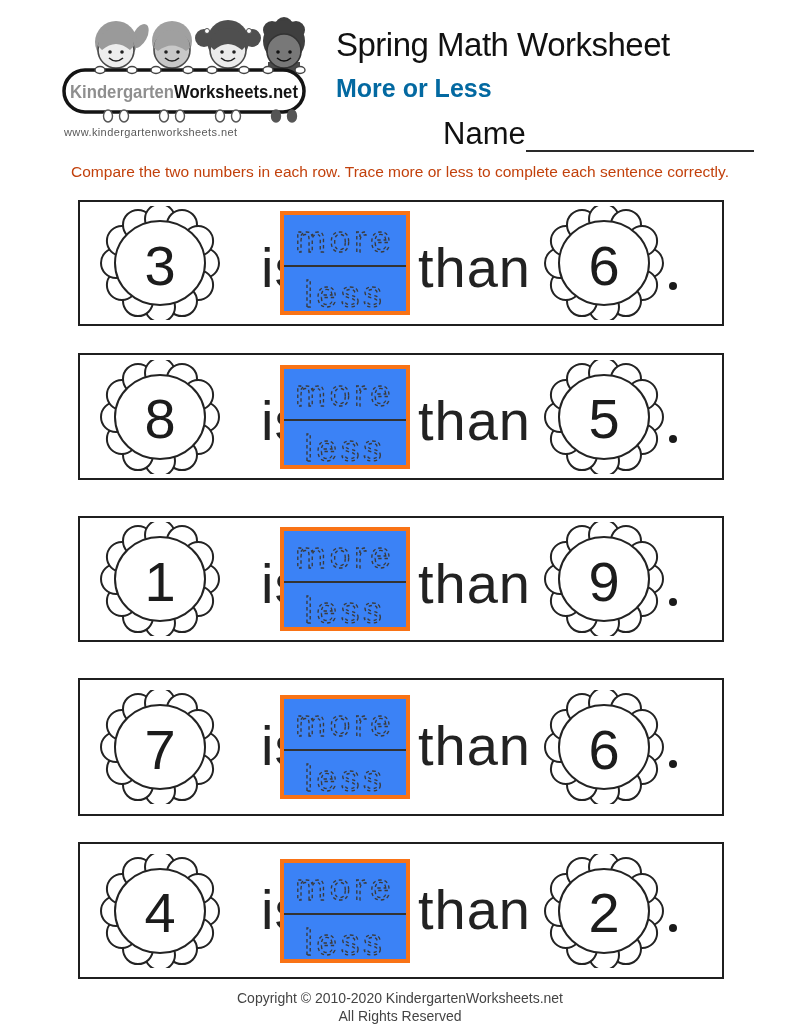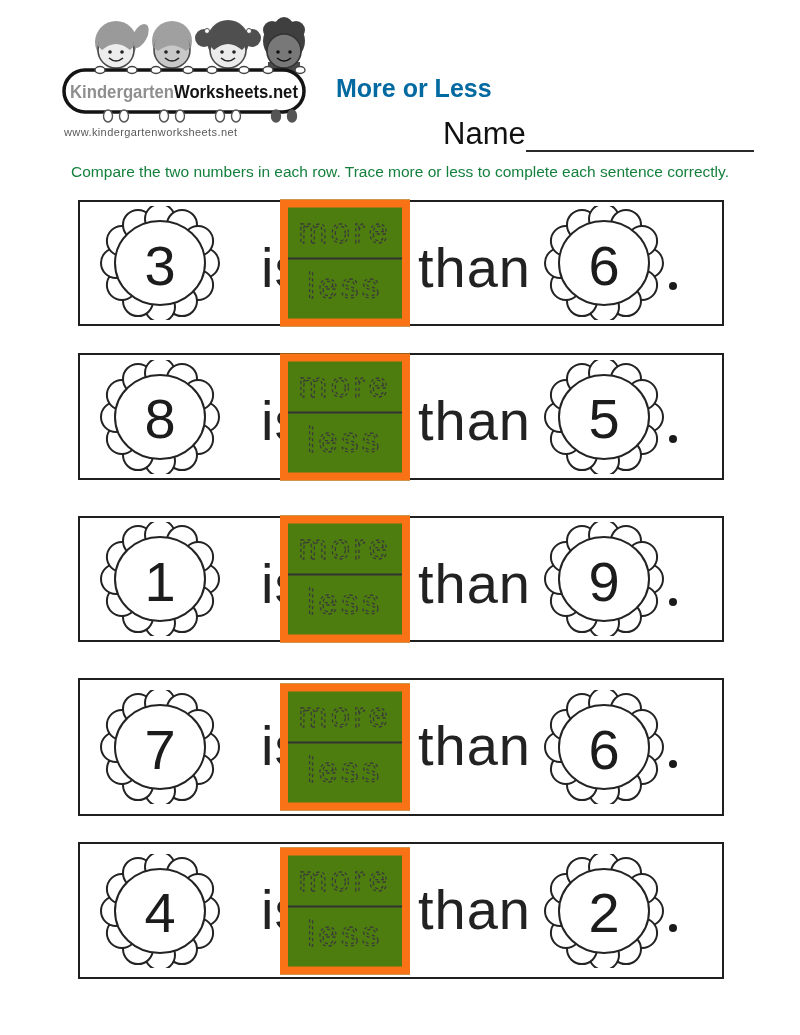--- a/index.html
+++ b/index.html
@@ -9,38 +9,38 @@
   
   .logo-svg{position:absolute;left:56px;top:12px;}
   .site-url{position:absolute;left:64px;top:126px;font-size:11px;color:#595959;letter-spacing:.4px;}
   .ws-title{position:absolute;left:336px;top:26px;font-size:33px;font-weight:400;letter-spacing:-.5px;color:#111;}
   .ws-subtitle{position:absolute;left:336px;top:74px;font-size:25px;font-weight:700;color:#0369a1;}
   .name-wrap{position:absolute;left:443px;top:116px;display:flex;}
   .name-label{font-size:31px;color:#111;}
   .name-line{width:228px;height:34px;border-bottom:2.5px solid #2a2a2a;}
 
   .instructions{position:absolute;left:0;top:163px;width:100%;text-align:center;
-                font-size:15.5px;color:#15803d;}
+                font-size:15.5px;color:#c2410c;}
 
   
   .qrow{position:absolute;left:78px;width:646px;border:2px solid #1f1f1f;background:#fff;box-sizing:border-box;}
   .r1{top:200px;height:126px;} .r2{top:353px;height:127px;} .r3{top:516px;height:126px;}
   .r4{top:678px;height:138px;} .r5{top:842px;height:137px;}
 
   .flower{position:absolute;width:124px;height:114px;top:50%;transform:translateY(-50%);}
   .flower.left{left:18px;} .flower.right{left:462px;}
   .flower .num{position:absolute;left:0;top:2px;width:100%;height:100%;display:flex;
                align-items:center;justify-content:center;font-size:56px;color:#1c1c1c;}
 
   .word{position:absolute;top:34px;font-size:56px;line-height:1.15;color:#222;letter-spacing:1px;}
   .word.is{left:142px;margin-left:39px;} .word.than{left:338px;text-align:right;}
   .period{position:absolute;left:589px;top:80px;width:8px;height:8px;border-radius:50%;background:#1a1a1a;}
 
   .tracebox{position:absolute;left:200px;top:50%;transform:translateY(-50%);
-            width:130px;height:127px;border:8px solid #f97316;box-sizing:border-box;background:#4d7c0f;}
+            width:130px;height:104px;border:4px solid #f97316;box-sizing:border-box;background:#3b82f6;}
   .tracebox .half{width:100%;height:50px;display:flex;align-items:center;justify-content:center;}
   .tracebox .half.top{border-bottom:2px solid #333;box-sizing:content-box;}
   svg text.trace{font-family:"Liberation Sans",sans-serif;font-size:38px;
                  fill:none;stroke:#3a3a3a;stroke-width:1.4;stroke-dasharray:3.5 3;letter-spacing:4px;}
 
   
   .footer{position:absolute;left:0;top:990px;width:100%;text-align:center;color:#444;
           font-size:14px;line-height:1.25;}
 
   svg text.brand{font-weight:700;font-size:18.5px;font-family:"Liberation Sans",sans-serif;}
@@ -117,20 +117,21 @@
       <ellipse cx="164" cy="104" rx="4.5" ry="6"></ellipse>
         <ellipse cx="180" cy="104" rx="4.5" ry="6"></ellipse>
       <ellipse cx="220" cy="104" rx="4.5" ry="6" fill="#555"></ellipse>
         <ellipse cx="236" cy="104" rx="4.5" ry="6" fill="#555"></ellipse>
     </g>
     <text class="brand" x="128" y="86" text-anchor="middle" textLength="228" lengthAdjust="spacingAndGlyphs"><tspan fill="#8f8f8f">Kindergarten</tspan><tspan fill="#141414">Worksheets.net</tspan></text>
   </svg>
 
   <div class="site-url">www.kindergartenworksheets.net</div>
 
+  <div class="ws-title">Spring Math Worksheet</div>
   <div class="ws-subtitle">More or Less</div>
 
   <div class="name-wrap">
     <span class="name-label">Name</span>
     <div class="name-line"></div>
   </div>
 
   <div class="instructions">Compare the two numbers in each row. Trace more or less to complete each sentence correctly.</div>
 
   <div class="qrow r1">
@@ -416,14 +417,18 @@
             <circle cx="84" cy="18.9" r="15"></circle>
             <circle cx="100.1" cy="35" r="15"></circle>
           <ellipse cx="62" cy="57" rx="45" ry="42"></ellipse>
         </g>
       </svg>
       <div class="num">2</div>
     </div>
     <div class="period"></div>
   </div>
 
+  <div class="footer">
+    <div>Copyright © 2010-2020 KindergartenWorksheets.net</div>
+    <div>All Rights Reserved</div>
+  </div>
 
 </div>
 
 </body></html>

